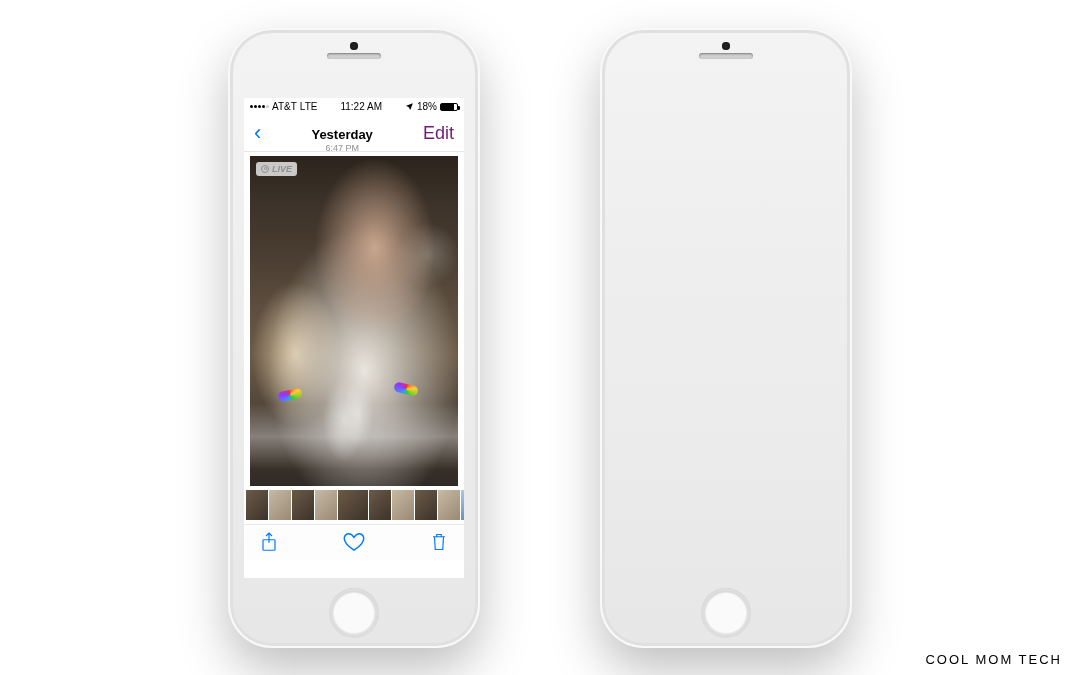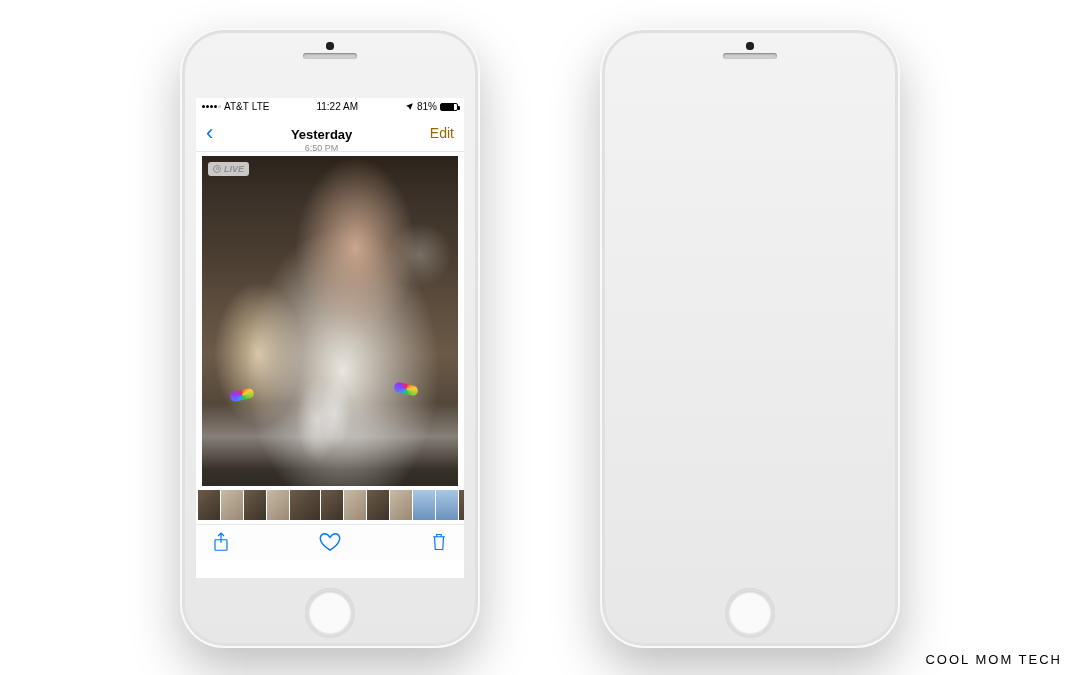--- a/index.html
+++ b/index.html
@@ -20,21 +20,21 @@
     right: 18px;
     bottom: 8px;
     font-size: 13px;
     letter-spacing: 2px;
     color: #000000;
     font-weight: 400;
   }
 
   
   .phone {
-    width: 300px;
+    width: 252px;
     height: 620px;
     border-radius: 44px;
     background: linear-gradient(180deg,#f3f3f3,#e7e7e7);
     box-shadow:
       0 22px 50px rgba(0,0,0,0.25),
       inset 0 0 0 2px rgba(255,255,255,0.8),
       inset 0 0 0 5px #e0e0e0;
     position: relative;
     display: flex;
     flex-direction: column;
@@ -131,21 +131,21 @@
     align-items:center;
     justify-content:space-between;
     padding:0 10px;
     background:#fff;
     border-bottom:0.5px solid #e6e6e6;
   }
   .nav-back { color:#007aff; font-size:22px; line-height:1; }
   .nav-title { text-align:center; line-height:1.15;margin-top:16px;}
   .nav-title .t { font-size:13px; font-weight:600;}
   .nav-title .s { font-size:9px; color:#8e8e93;}
-  .nav-edit { color:#a16207; font-size:14px;}
+  .nav-edit { color:#701a75; font-size:18px;}
 
   .photo-view {
     position:relative;
     margin:4px 6px 0 6px;
     height: 330px;
     overflow:hidden;
   }
   .live-badge {
     position:absolute;top:6px;left:6px;
     background:rgba(255,255,255,0.75);
@@ -226,32 +226,32 @@
         <span>AT&amp;T</span>
         <span>LTE</span>
       </div>
       <div>11:22 AM</div>
       <div class="status-right">
         <span>
           <svg width="9" height="9" viewBox="0 0 24 24">
               <path fill="#000" d="M21 3L3 10l7 4 4 7z"></path>
             </svg>
         </span>
-        <span>81%</span>
+        <span>18%</span>
         <div class="battery">
           <div class="battery-fill" style="width:81%"></div>
         </div>
       </div>
     </div>
 
     <div class="nav-bar">
       <div class="nav-back">‹</div>
       <div class="nav-title">
         <div class="t">Yesterday</div>
-        <div class="s">6:50 PM</div>
+        <div class="s">6:47 PM</div>
       </div>
       <div class="nav-edit">Edit</div>
     </div>
 
     <div class="photo-view">
       <div class="photo-bg">
         <div class="wrist-band" style="left:28px;bottom:86px;transform:rotate(-12deg)"></div>
         <div class="wrist-band" style="right:40px;bottom:92px;transform:rotate(14deg)"></div>
       </div>
       <div class="live-badge">

